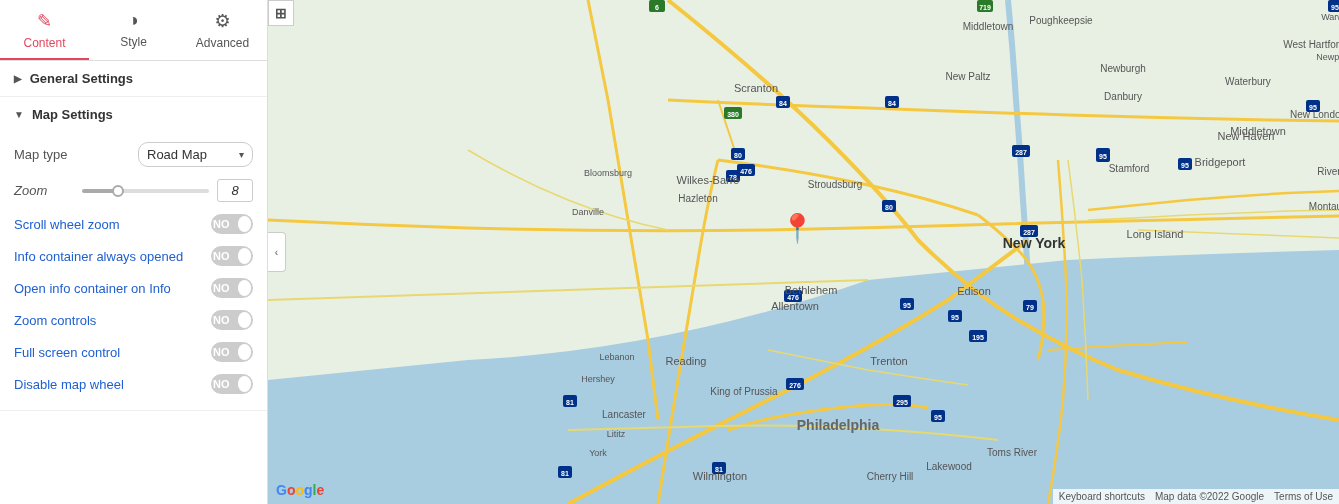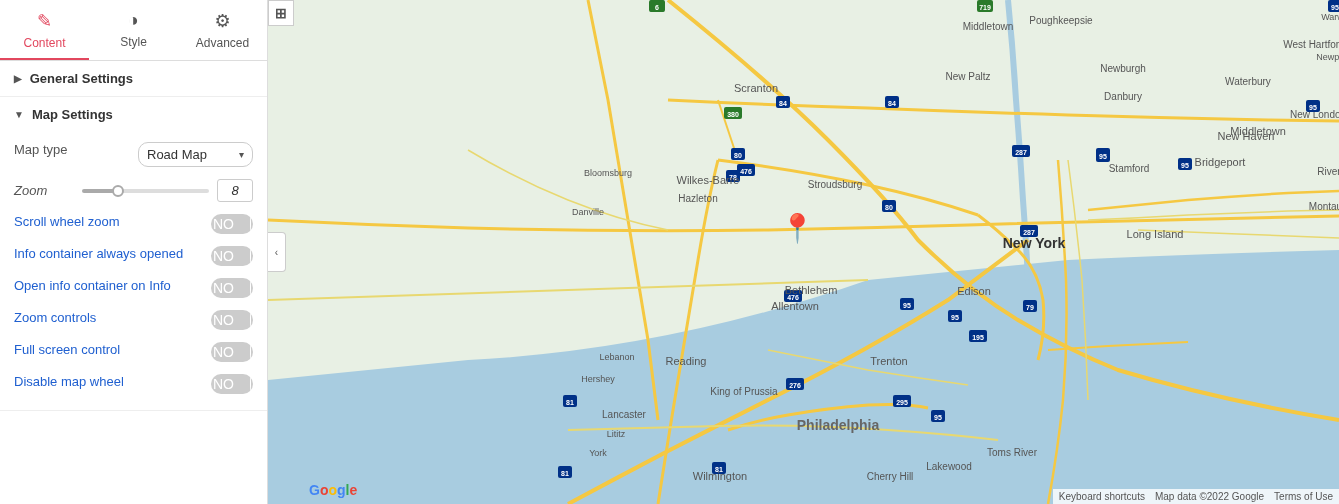--- a/index.html
+++ b/index.html
@@ -55,20 +55,21 @@
       color: #333;
       cursor: pointer;
       background: #fff;
     }
     .section-header .chevron { font-size: 10px; color: #555; }
 
     
     .settings-content { padding: 4px 14px 10px; }
     .setting-row {
       display: flex;
+      align-items: center;
       justify-content: space-between;
       padding: 6px 0;
     }
     .setting-label { color: #555; font-size: 13px; }
     .setting-label.blue { color: #2060d0; }
 
     
     .dropdown-select {
       display: flex;
       align-items: center;
@@ -136,24 +137,24 @@
       justify-content: flex-end;
       gap: 0;
     }
     .toggle-knob {
       width: 16px;
       height: 16px;
       background: #fff;
       border-radius: 50%;
     }
     .toggle-label-off {
-      font-size: 14px;
+      font-size: 11px;
       color: #fff;
-      font-weight: normal;
-      padding-right: 16px;
+      font-weight: bold;
+      padding-right: 8px;
     }
 
     
     .map-area {
       flex: 1;
       position: relative;
       overflow: hidden;
       background: #e8f0e8;
     }
 
@@ -193,21 +194,20 @@
     }
 
     
     .google-logo {
       position: absolute;
       bottom: 6px;
       left: 8px;
       font-size: 14px;
       font-weight: bold;
       color: #4285f4;
-      margin-left: 33px;
     }
     .google-logo span:nth-child(1) { color: #4285f4; }
     .google-logo span:nth-child(2) { color: #ea4335; }
     .google-logo span:nth-child(3) { color: #fbbc05; }
     .google-logo span:nth-child(4) { color: #4285f4; }
     .google-logo span:nth-child(5) { color: #34a853; }
     .google-logo span:nth-child(6) { color: #ea4335; }
 
     
     .map-pin {

